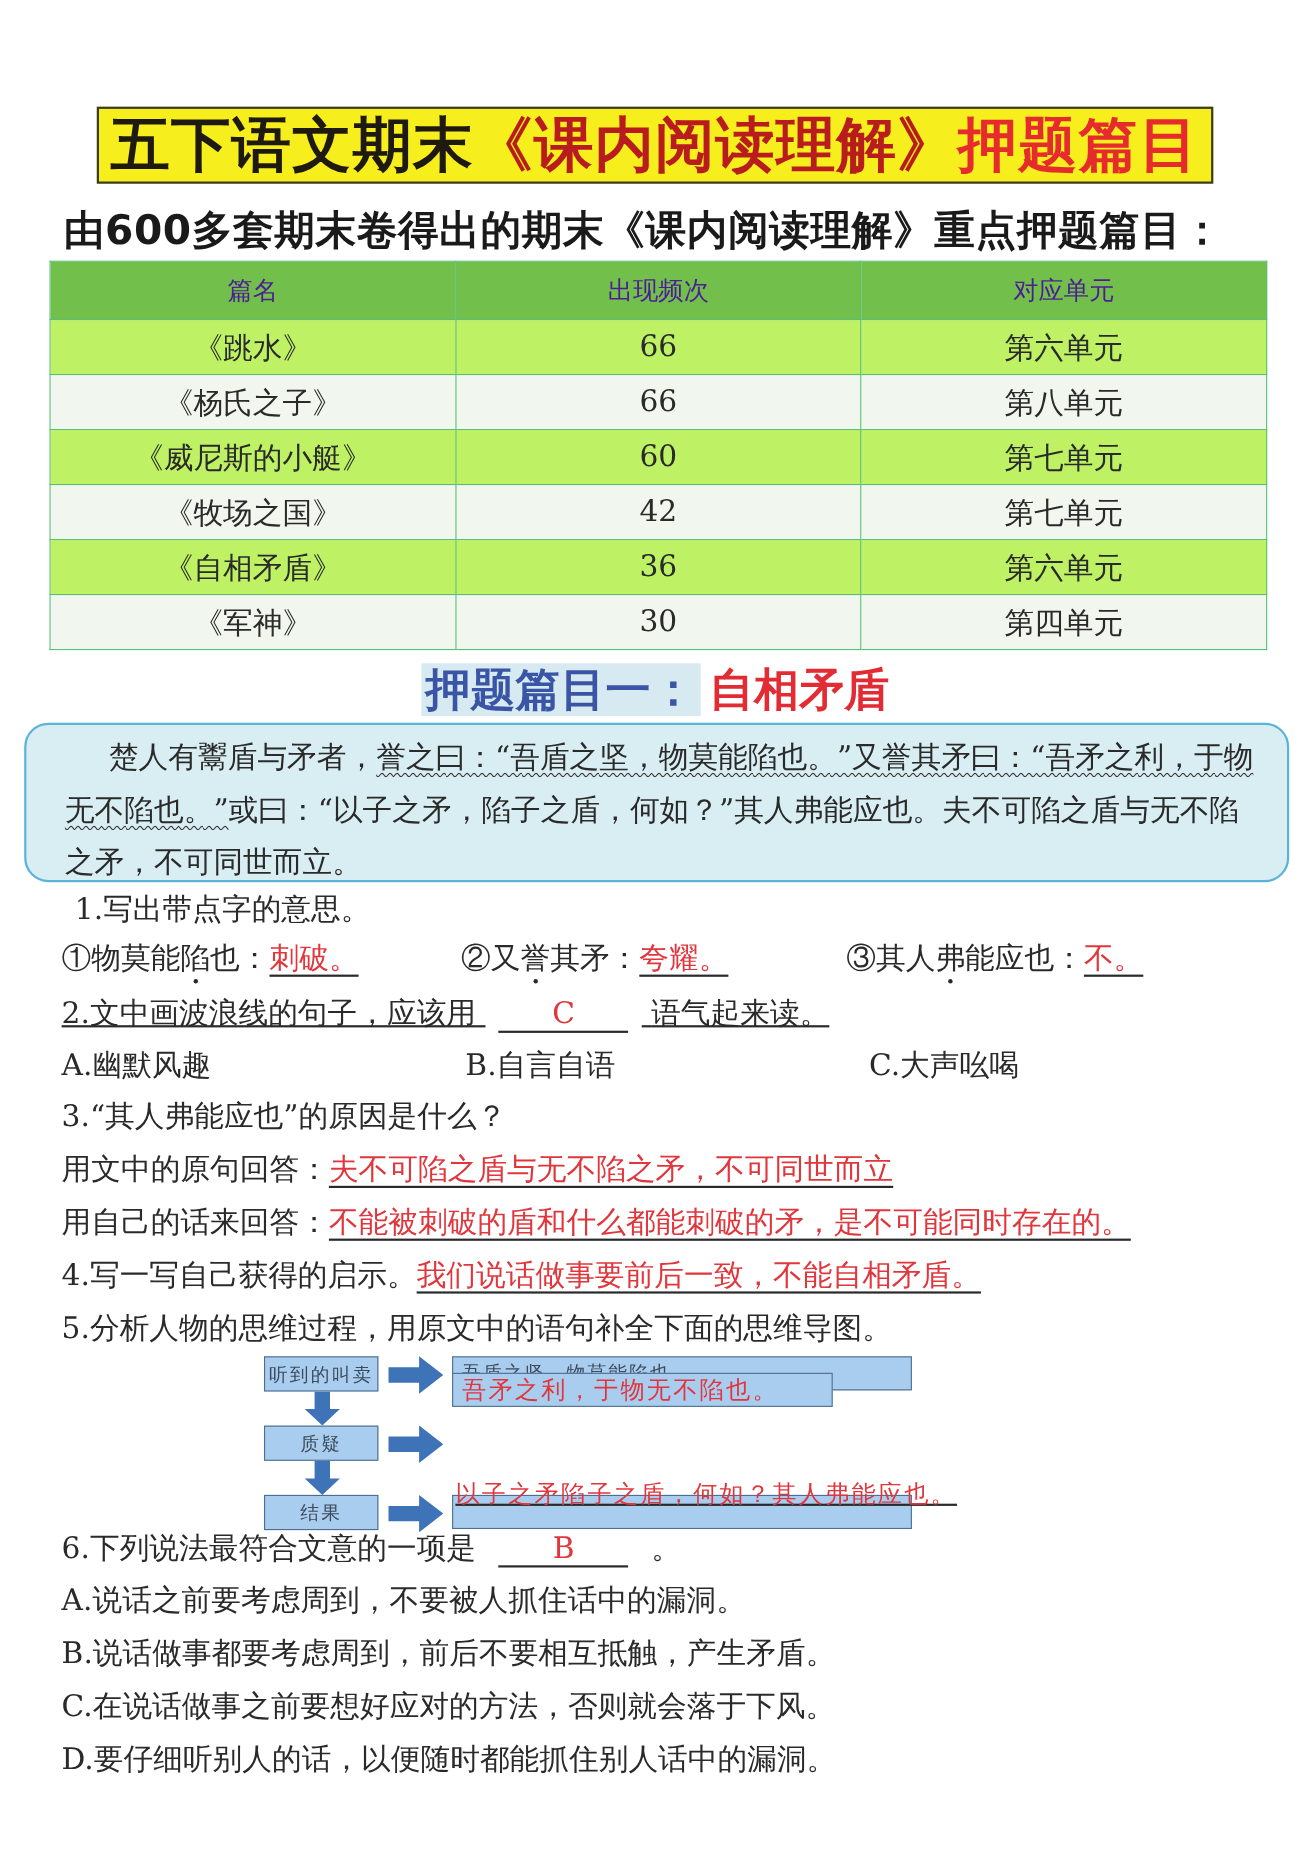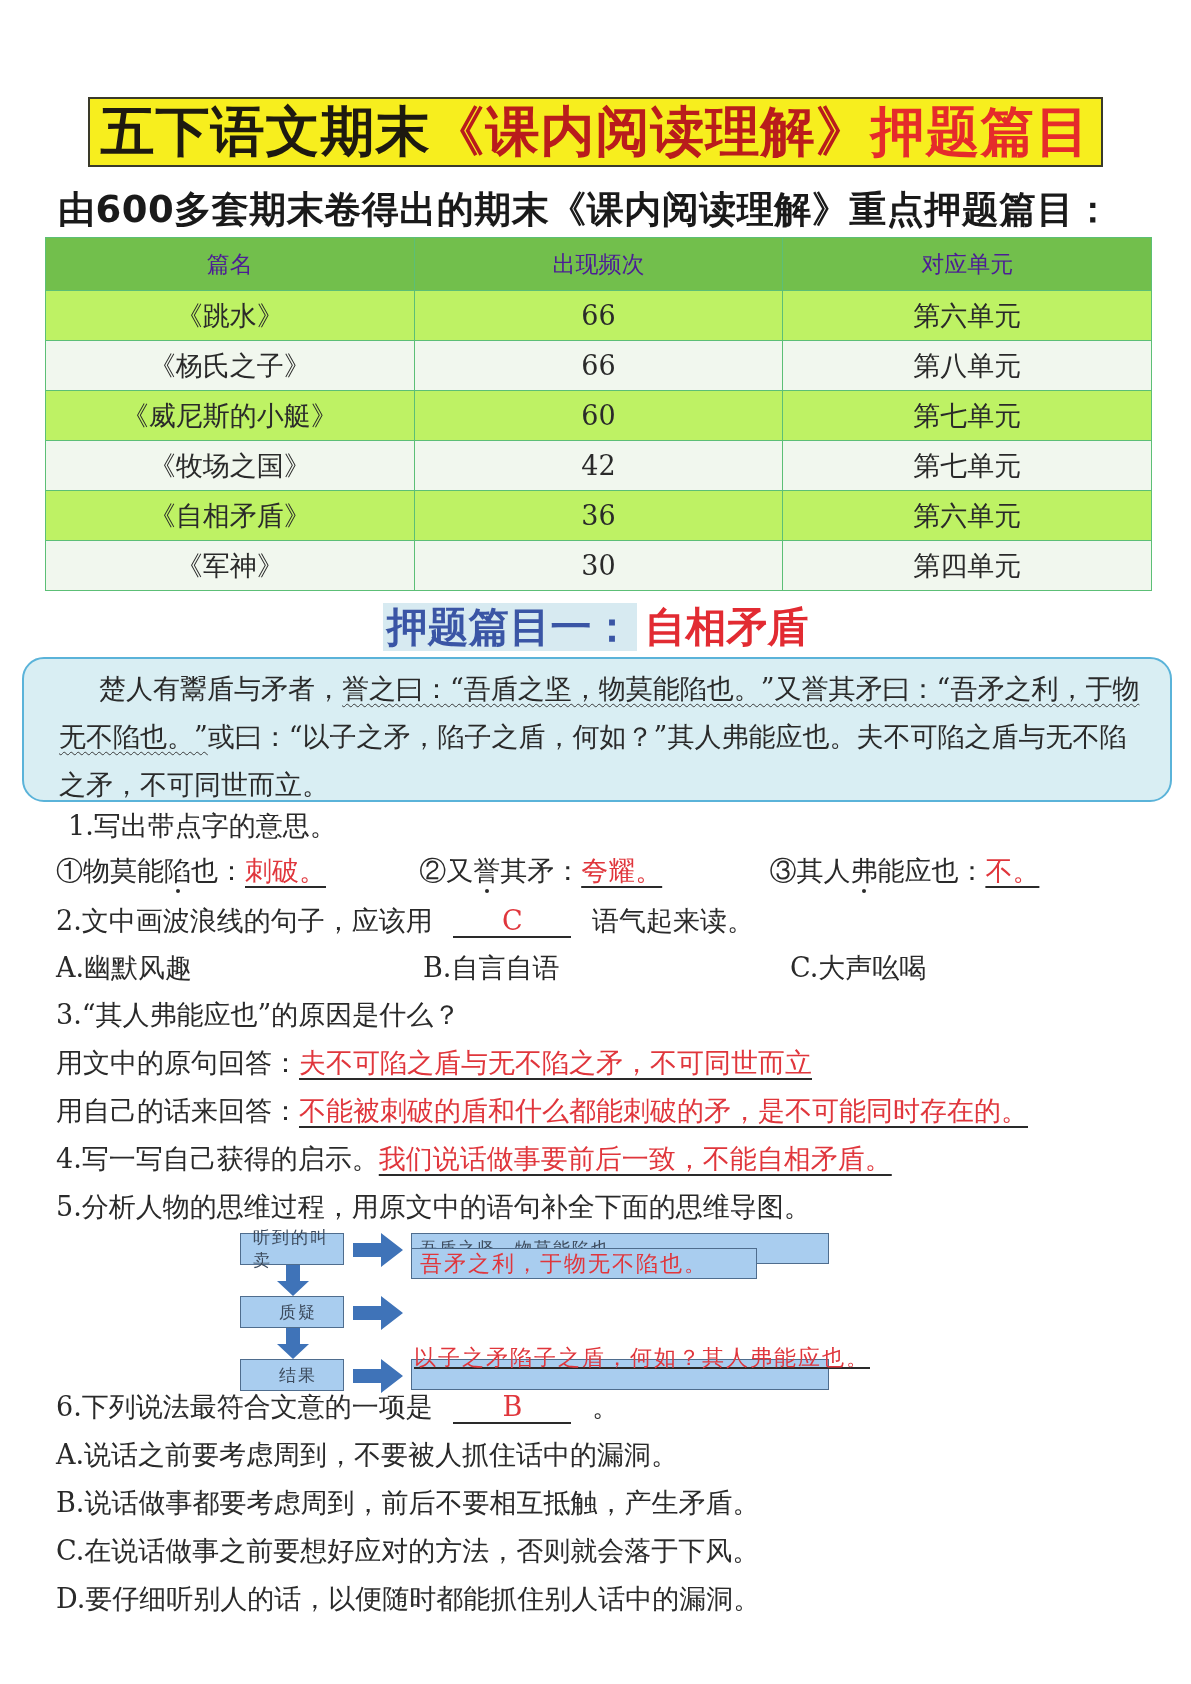--- a/index.html
+++ b/index.html
@@ -41,21 +41,21 @@
 
   .line { left:56px; font-size:27px; white-space:nowrap; color:#2a2a2a; }
   .ans { color:#e0363c; text-decoration:underline; text-decoration-color:#2a2a2a; text-underline-offset:6px; }
   .blank { display:inline-block; border-bottom:2px solid #2a2a2a; text-align:center; color:#e0363c; }
   .dot { position:relative; }
   .dot::after { content:""; position:absolute; left:50%; bottom:-7px; width:4px; height:4px; margin-left:-2px; background:#2a2a2a; border-radius:50%; }
 
   
   .mm-box { background:#a9cdef; border:1.5px solid #4f6d8e; box-sizing:border-box; font-size:17px;
             display:flex; align-items:center; padding-left:8px; color:#3c4a5c; letter-spacing:2px; }
-  .mm-lbl { justify-content:center; padding-left:12px; }
+  .mm-lbl { justify-content:center; padding-left:0; }
   .mm-red { color:#e0363c; font-size:22px; }
 </style>
 </head>
 <body>
 
 <div class="abs banner">
   <span class="t1">五下语文期末</span>
   <span class="t2">《课内阅读理解》</span>
   <span class="t3">押题篇目</span>
 </div>
@@ -112,21 +112,21 @@
 
 <div class="abs line" style="top:808px;margin-left:12px;">1.写出带点字的意思。</div>
 <div class="abs line" style="top:853px;">
   <span><span>①物莫能</span><span class="dot">陷</span><span>也：</span><span class="ans" style="padding-right:20px">刺破。</span></span>
   <span style="display:inline-block;width:56px"></span>
   <span><span>②又</span><span class="dot">誉</span><span>其矛：</span><span class="ans" style="padding-right:20px">夸耀。</span></span>
   <span style="display:inline-block;width:70px"></span>
   <span><span>③其人</span><span class="dot">弗</span><span>能应也：</span><span class="ans" style="padding-right:20px">不。</span></span>
 </div>
 
-<div class="abs line" style="top:903px;">
+<div class="abs line" style="top:903px;text-decoration:underline;">
   <span>2.文中画波浪线的句子，应该用</span>
   <span class="blank" style="width:118px;margin:0 12px;">C</span>
   <span>语气起来读。</span>
 </div>
 <div class="abs line" style="top:950px;">A.幽默风趣</div>
 <div class="abs line" style="top:950px;left:423px;">B.自言自语</div>
 <div class="abs line" style="top:950px;left:790px;">C.大声吆喝</div>
 
 <div class="abs line" style="top:997px;">3.“其人弗能应也”的原因是什么？</div>
 <div class="abs line" style="top:1045px;">

